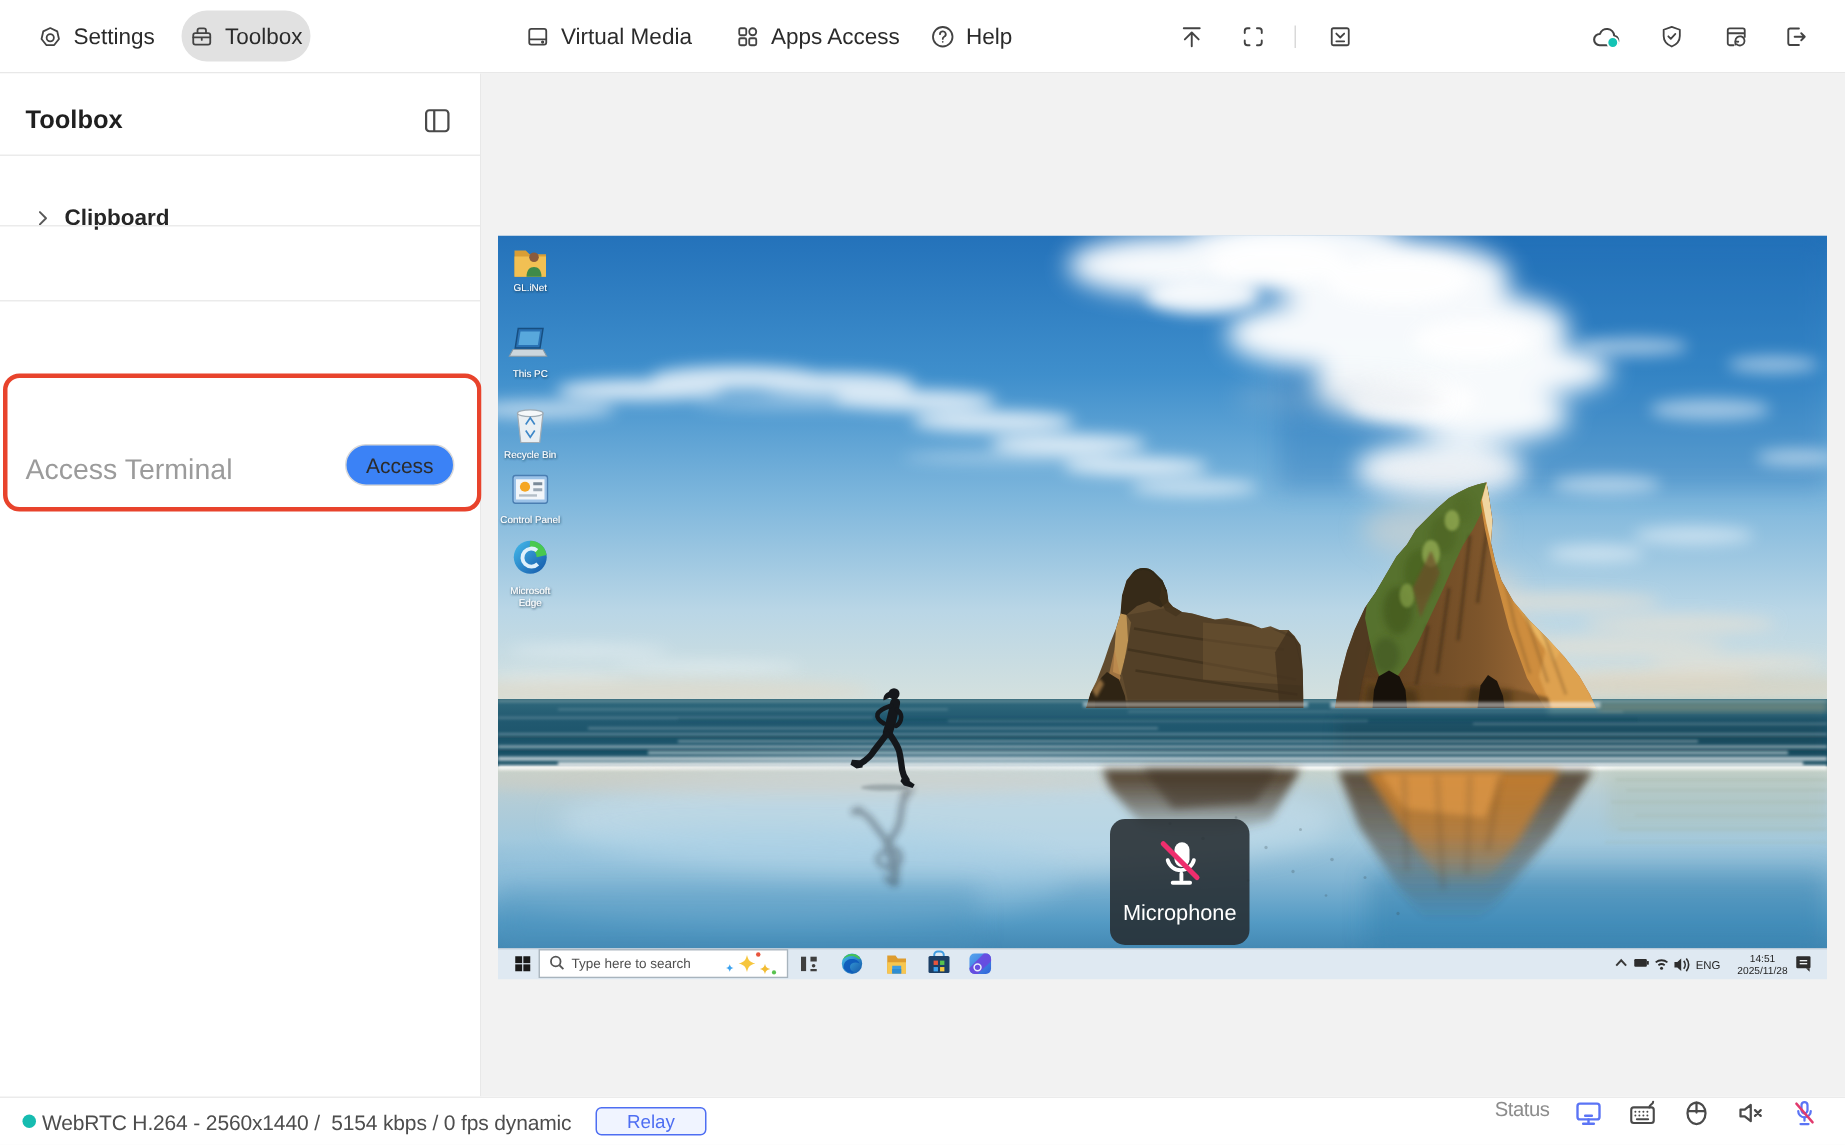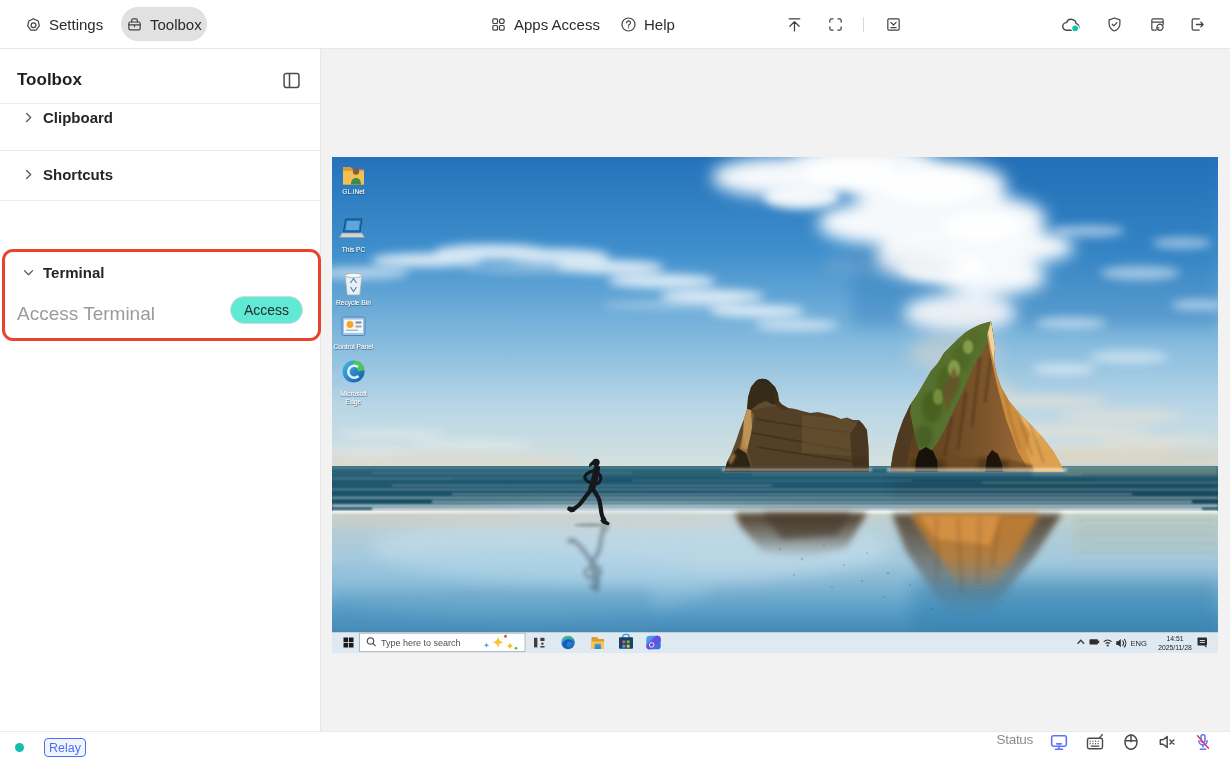--- a/index.html
+++ b/index.html
@@ -12,33 +12,33 @@
 .icon16{width:17px;height:17px;flex:0 0 auto}
 .ticon{position:absolute;top:0;height:48px;display:flex;align-items:center}
 
 #sidebar{position:absolute;left:0;top:49px;width:321px;height:682px;background:#fff;border-right:1px solid #e8e8e8}
 #sb-title{position:absolute;left:17px;top:21px;font-size:17px;font-weight:bold;color:#1f1f1f}
 .sbdiv{position:absolute;left:0;width:320px;height:1px;background:#ebebeb}
 .sbrow{position:absolute;left:0;width:320px;height:24px;display:flex;align-items:center;font-size:15px;font-weight:bold;color:#262626}
 .chev{margin-left:22px;margin-right:8px;width:13px;height:13px}
 #redbox{position:absolute;left:2px;top:200px;width:319px;height:92px;border:3px solid #e8432c;border-radius:11px}
 #acc-lbl{position:absolute;left:17px;top:254px;font-size:19px;color:#9b9b9b}
-#acc-btn{position:absolute;left:230px;top:247px;width:73px;height:28px;border:1px solid #d9d9d9;border-radius:14px;background:#5eead4;font-size:14px;color:#2b2b2b;display:flex;align-items:center;justify-content:center}
+#acc-btn{position:absolute;left:230px;top:247px;width:73px;height:28px;border:1px solid #d9d9d9;border-radius:14px;background:#3b82f6;font-size:14px;color:#2b2b2b;display:flex;align-items:center;justify-content:center}
 
 #main{position:absolute;left:321px;top:49px;width:909px;height:682px;background:#f2f2f2}
 #desktop{position:absolute;left:332px;top:157px;width:886px;height:496px}
 
 #micbox{position:absolute;left:740px;top:546px;width:93px;height:84px;background:rgba(38,44,49,0.88);border-radius:10px;display:flex;flex-direction:column;align-items:center}
 #micbox .mtxt{color:#fff;font-size:14.5px;margin-top:2px}
 
 #botbar{position:absolute;left:0;top:731px;width:1230px;height:32px;background:#fff;border-top:1px solid #ebebeb}
 #bb-left{position:absolute;left:15px;top:0;height:31px;display:flex;align-items:center}
 #bb-dot{width:9px;height:9px;border-radius:50%;background:#16bcb0;margin-right:4px}
 #bb-txt{font-size:14px;color:#4d4d4d;letter-spacing:-0.1px}
-#bb-relay{margin-left:16px;height:19px;padding:0 4px;border:1px solid #4e6ef2;border-radius:4px;background:#f0f4ff;color:#4e6ef2;font-size:12.5px;display:flex;align-items:center}
+#bb-relay{margin-left:16px;height:19px;padding:0 20px;border:1px solid #4e6ef2;border-radius:4px;background:#f0f4ff;color:#4e6ef2;font-size:12.5px;display:flex;align-items:center}
 #bb-right{position:absolute;right:17px;top:0;height:31px;display:flex;align-items:flex-start;gap:16px}
 #bb-status{font-size:13.5px;color:#8c8c8c;letter-spacing:-0.3px}
 .bicon{width:20px;height:20px}
 </style>
 </head>
 <body>
 <div id="app">
 
 <div id="topbar">
   <div class="pill"></div>
@@ -49,20 +49,28 @@
         </svg>
     <span>Settings</span>
   </div>
   <div class="nav" style="left:126px">
     <svg class="icon16" viewBox="0 0 24 24" fill="none" stroke="#434343" stroke-width="1.7" stroke-linejoin="round" stroke-linecap="round">
           <rect x="4" y="8.5" width="16" height="11" rx="2"></rect>
           <path d="M4 12.5 h16 M8 8.5 V6.2 a2 2 0 0 1 2-2 h4 a2 2 0 0 1 2 2 V8.5 M12 12.5 v2.5"></path>
         </svg>
     <span>Toolbox</span>
   </div>
+  <div class="nav" style="left:350px">
+    <svg class="icon16" viewBox="0 0 24 24" fill="none" stroke="#434343" stroke-width="1.7" stroke-linejoin="round">
+          <rect x="4" y="4.5" width="16" height="15" rx="2"></rect>
+          <path d="M4 14.5 h16"></path>
+          <circle cx="16.6" cy="17" r="0.7" fill="#434343"></circle>
+        </svg>
+    <span>Virtual Media</span>
+  </div>
   <div class="nav" style="left:490px">
     <svg class="icon16" viewBox="0 0 24 24" fill="none" stroke="#434343" stroke-width="1.7" stroke-linejoin="round">
           <rect x="4" y="4" width="6.6" height="6.6" rx="1.5"></rect>
           <rect x="13.4" y="4" width="6.6" height="6.6" rx="3.2"></rect>
           <rect x="4" y="13.4" width="6.6" height="6.6" rx="1.5"></rect>
           <rect x="13.4" y="13.4" width="6.6" height="6.6" rx="1.5"></rect>
         </svg>
     <span>Apps Access</span>
   </div>
   <div class="nav" style="left:620px">
@@ -116,41 +124,29 @@
       </div>
 </div>
 
 <div id="sidebar">
   <div id="sb-title">Toolbox</div>
   <svg style="position:absolute;left:281px;top:21px;width:21px;height:21px" viewBox="0 0 24 24" fill="none" stroke="#4a4a4a" stroke-width="1.7">
         <rect x="3.5" y="4" width="17" height="16" rx="2.5"></rect>
         <path d="M9.7 4 v16"></path>
       </svg>
   <div class="sbdiv" style="top:54px"></div>
-  <div class="sbrow" style="top:56px">
+  <div class="sbrow" style="top:84px">
     <svg class="chev" viewBox="0 0 24 24" fill="none" stroke="#595959" stroke-width="2.4" stroke-linecap="round" stroke-linejoin="round">
           <path d="M8.5 4.5 L16 12 L8.5 19.5"></path>
         </svg>
     <span>Clipboard</span>
   </div>
   <div class="sbdiv" style="top:101px"></div>
-  <div class="sbrow" style="top:113px">
-    <svg class="chev" viewBox="0 0 24 24" fill="none" stroke="#595959" stroke-width="2.4" stroke-linecap="round" stroke-linejoin="round">
-          <path d="M8.5 4.5 L16 12 L8.5 19.5"></path>
-        </svg>
-    <span>Shortcuts</span>
-  </div>
   <div class="sbdiv" style="top:151px"></div>
   <div id="redbox"></div>
-  <div class="sbrow" style="top:211px">
-    <svg class="chev" viewBox="0 0 24 24" fill="none" stroke="#595959" stroke-width="2.4" stroke-linecap="round" stroke-linejoin="round">
-          <path d="M4.5 8.5 L12 16 L19.5 8.5"></path>
-        </svg>
-    <span>Terminal</span>
-  </div>
   <div id="acc-lbl">Access Terminal</div>
   <div id="acc-btn">Access</div>
 </div>
 
 <div id="main"></div>
 <div id="desktop">
 <svg width="886" height="496" viewBox="0 0 886 496" style="display:block">
 <defs>
 <linearGradient id="sky" x1="0" y1="0" x2="0" y2="1">
  <stop offset="0" stop-color="#2472ba"></stop>
@@ -533,24 +529,34 @@
 <text x="843" y="484.4" font-family="Liberation Sans" font-size="6.8" fill="#1f1f1f" text-anchor="middle">14:51</text>
 <text x="843" y="492.6" font-family="Liberation Sans" font-size="6.8" fill="#1f1f1f" text-anchor="middle">2025/11/28</text>
 <rect x="865.5" y="480.5" width="9.5" height="8" rx="0.8" fill="#2d2d2d"></rect>
 <path d="M872 488.5 l2.4 2.3 v-2.3 Z" fill="#2d2d2d"></path>
 <rect x="867.8" y="483" width="5" height="0.9" fill="#eef2f5"></rect>
 <rect x="867.8" y="485" width="5" height="0.9" fill="#eef2f5"></rect>
 </g>
 </svg>
 </div>
 
+<div id="micbox">
+  <svg style="width:44px;height:44px;margin-top:9px" viewBox="0 0 44 44" fill="none">
+    <rect x="18" y="6.5" width="10" height="16.5" rx="5" fill="#fff"></rect>
+    <path d="M13.5 18.5 a9 9 0 0 0 17.4 0" stroke="#fff" stroke-width="2.6" stroke-linecap="round"></path>
+    <path d="M22.6 27.5 v4.2 M16.8 33.5 h11.6" stroke="#fff" stroke-width="2.6" stroke-linecap="round"></path>
+    <path d="M10.5 7.5 L33 30" stroke="#ee2e6d" stroke-width="3.4" stroke-linecap="round"></path>
+  </svg>
+  <div class="mtxt">Microphone</div>
+</div>
 
 <div id="botbar">
   <div id="bb-left">
     <div id="bb-dot"></div>
+    <div id="bb-txt">WebRTC H.264 - 2560x1440 /&nbsp; 5154 kbps / 0 fps dynamic</div>
     <div id="bb-relay">Relay</div>
   </div>
   <div id="bb-right">
     <div id="bb-status">Status</div>
     <svg class="bicon" viewBox="0 0 24 24" fill="none" stroke="#5b74f5" stroke-width="1.9" stroke-linecap="round" stroke-linejoin="round">
           <rect x="3.2" y="4.5" width="17.6" height="12.6" rx="2"></rect>
           <path d="M9.3 14.2 h5.4 M12 17.1 v2.2 M7.7 20.6 h8.6"></path>
         </svg>
     <svg class="bicon" viewBox="0 0 24 24" fill="none" stroke="#4a4a4a" stroke-width="1.7" stroke-linecap="round" stroke-linejoin="round">
           <rect x="3" y="7.5" width="18" height="12.5" rx="2"></rect>

